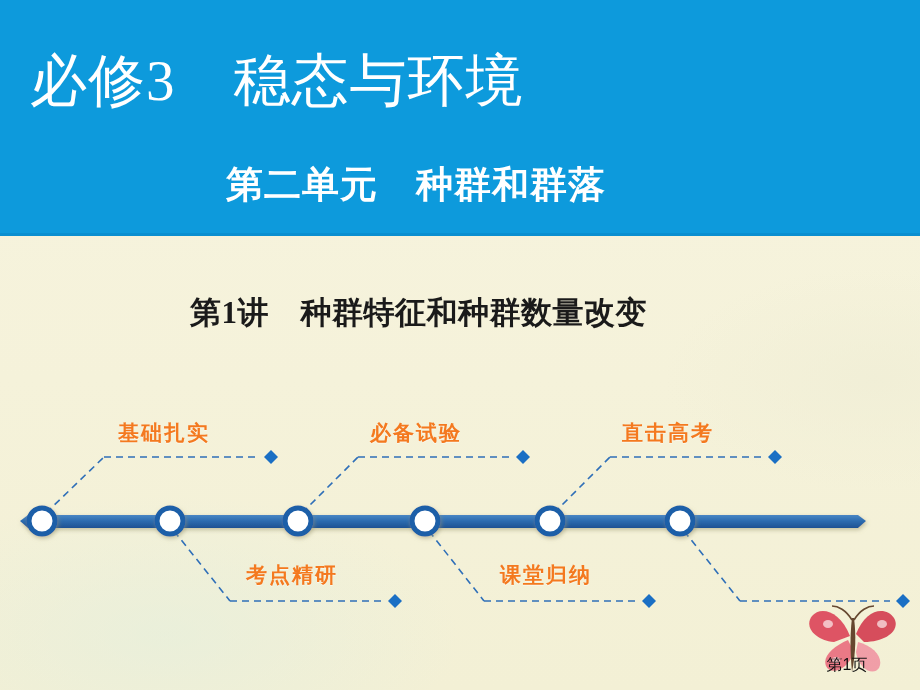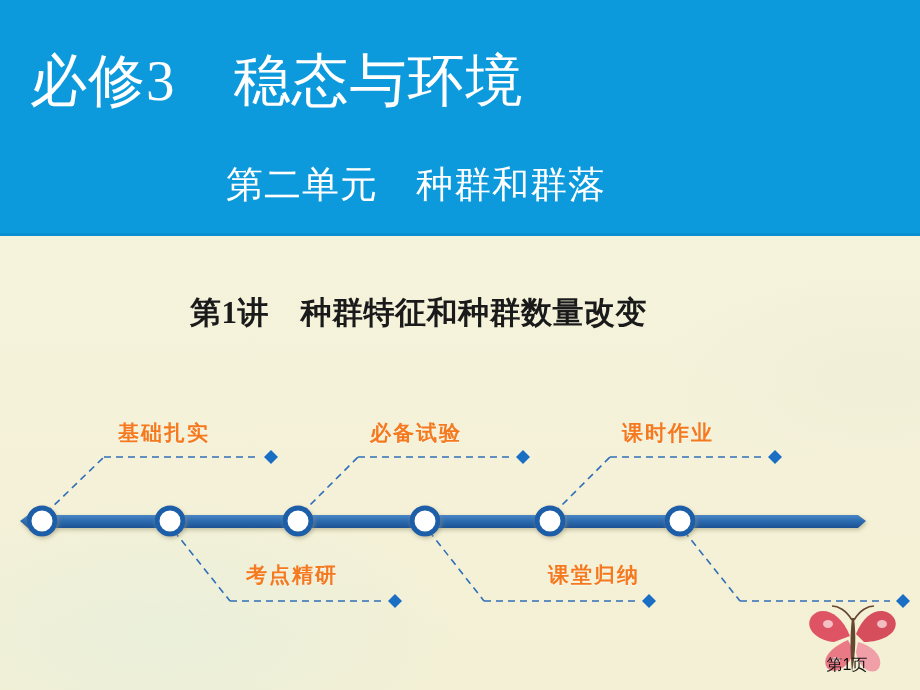--- a/index.html
+++ b/index.html
@@ -55,21 +55,21 @@
   }
   .title-sub {
     position: absolute;
     left: 0;
     top: 160px;
     width: 832px;
     text-align: center;
     color: #ffffff;
     font-family: "Liberation Sans", "DejaVu Sans", sans-serif;
     font-size: 37px;
-    font-weight: 400;
+    font-weight: 700;
     letter-spacing: 1px;
     white-space: pre;
   }
 
   
   .lesson-title {
     position: absolute;
     left: 0;
     top: 292px;
     width: 837px;
@@ -203,23 +203,23 @@
         <circle cx="680" cy="126" r="13" fill="#ffffff" stroke="#1d5ea8" stroke-width="5"></circle>
       </g>
     </svg>
 
     <div class="node-label" style="left:118px; top:24px;">基础扎实</div>
 
     <div class="node-label" style="left:370px; top:24px;">必备试验</div>
 
     <div class="node-label" style="left:246px; top:166px;">考点精研</div>
 
-    <div class="node-label" style="left:500px; top:166px;margin-left:48px;">课堂归纳</div>
-
-    <div class="node-label" style="left:622px; top:24px;">课时作业</div>
+    <div class="node-label" style="left:500px; top:166px;">课堂归纳</div>
+
+    <div class="node-label" style="left:622px; top:24px;">直击高考</div>
 
   </div>
 
   <div class="butterfly">
     <svg width="108" height="78" viewBox="0 0 108 78">
       <g opacity="0.92">
 
         <path d="M50 36 C 40 10, 20 6, 12 16 C 4 26, 14 40, 34 42 Z" fill="#d9304a" opacity="0.88"></path>
 
         <path d="M56 34 C 66 8, 86 6, 94 18 C 101 30, 86 42, 64 42 Z" fill="#cf2b43" opacity="0.9"></path>

